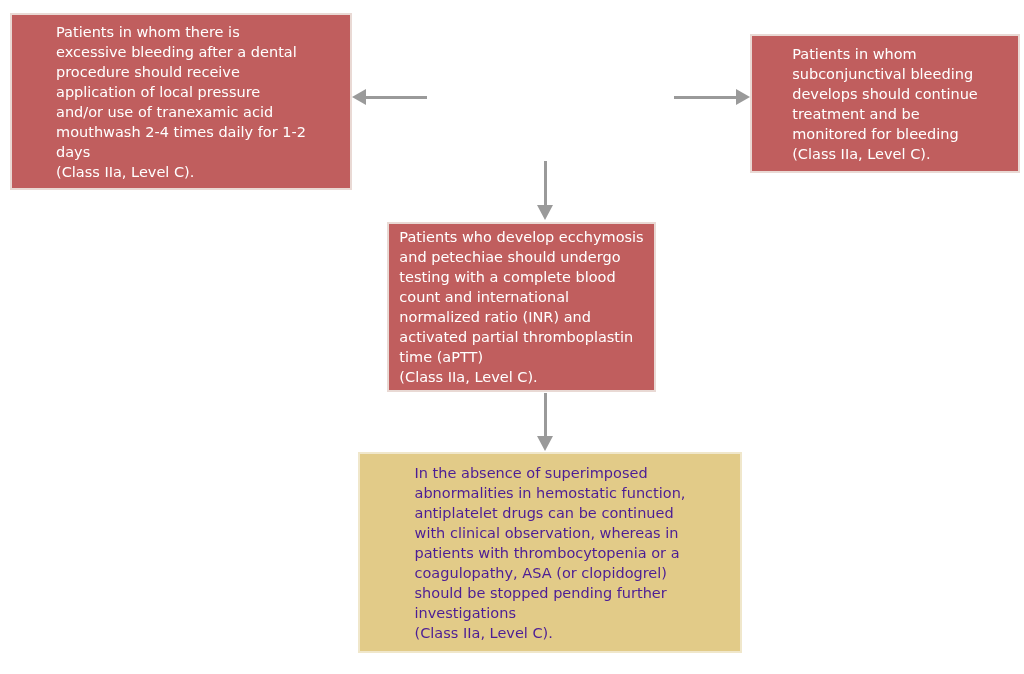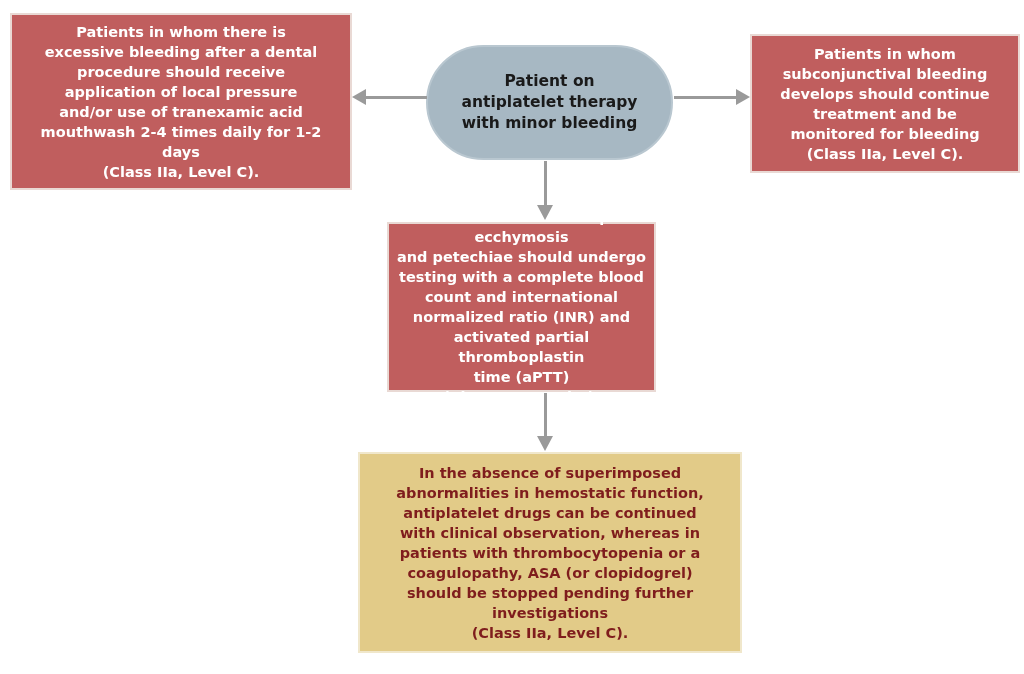--- a/index.html
+++ b/index.html
@@ -14,35 +14,34 @@
     background: #ffffff;
     font-family: "DejaVu Sans", "Liberation Sans", sans-serif;
     overflow: hidden;
   }
   .node {
     position: absolute;
     box-sizing: border-box;
     display: flex;
     align-items: center;
     justify-content: center;
-    text-align: center;
-    font-weight: bold;
+    font-weight: normal;
     white-space: pre-line;
   }
   .red-box {
     background: #c05e5e;
     border: 2px solid #e9d9d4;
     color: #ffffff;
     font-size: 14.5px;
     line-height: 20px;
   }
   .tan-box {
     background: #e2cb88;
     border: 2px solid #f0e7cb;
-    color: #7f1d1d;
+    color: #4c1d95;
     font-size: 14.5px;
     line-height: 20px;
   }
   .stadium {
     background: #a7b8c3;
     border: 2px solid #b9c7d0;
     border-radius: 60px;
     color: #1a1a1a;
     font-size: 15.5px;
     line-height: 21px;
@@ -76,23 +75,20 @@
     border-left: 8px solid transparent;
     border-right: 8px solid transparent;
     border-top: 15px solid #9a9a9a;
   }
 </style>
 </head>
 <body>
 
 <div class="canvas">
 
-  <div class="node stadium box-root">Patient on
-antiplatelet therapy
-with minor bleeding</div>
 
   <div class="node red-box box-left">Patients in whom there is
 excessive bleeding after a dental
 procedure should receive
 application of local pressure
 and/or use of tranexamic acid
 mouthwash 2-4 times daily for 1-2
 days
 (Class IIa, Level C).</div>
 

